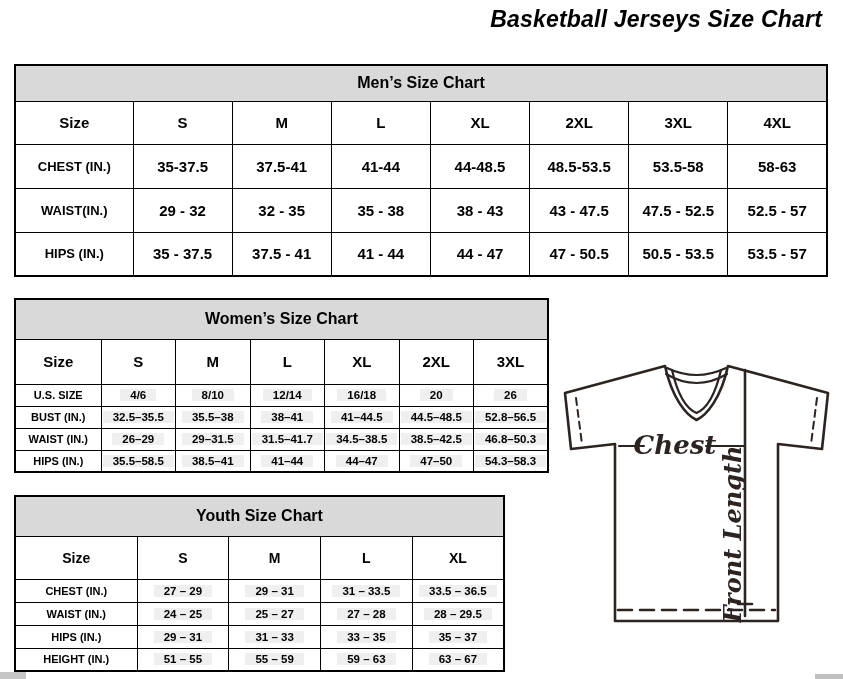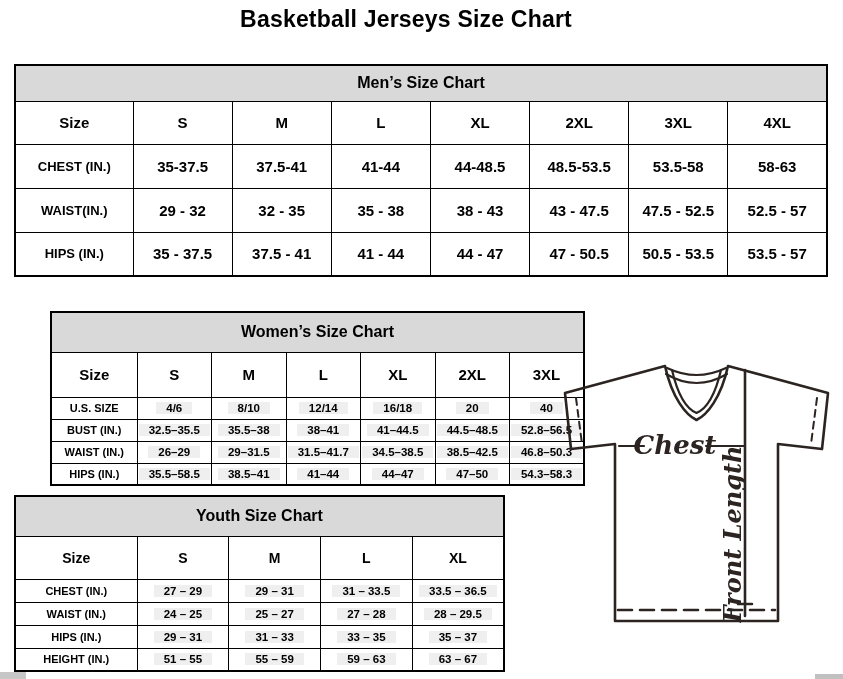--- a/index.html
+++ b/index.html
@@ -1,33 +1,33 @@
 <!DOCTYPE html>
 <html><head>
 <meta charset="utf-8">
 <style>
   html,body{margin:0;padding:0;background:#fff;}
   .page{position:relative;width:843px;height:679px;background:#ffffff;overflow:hidden;
         font-family:"Liberation Sans",sans-serif;color:#000;}
-  .main-title{position:absolute;top:6px;left:1px;width:810px;text-align:center;
-        font-size:23px;font-weight:bold;letter-spacing:.2px;}
+  .main-title{position:absolute;top:6px;left:12px;width:810px;text-align:right;
+        font-size:23px;font-weight:bold;letter-spacing:.2px;font-style:italic;}
   table.size-table{position:absolute;border-collapse:collapse;table-layout:fixed;
         background:#fff;}
   table.size-table th,table.size-table td{border:1px solid #000;text-align:center;
         vertical-align:middle;padding:0;font-weight:bold;overflow:hidden;white-space:nowrap;}
   table.size-table{border:2px solid #000;}
   .tbl-title{background:#d9d9d9;font-size:16px;font-weight:bold;}
   
   #men-table{left:14px;top:64px;width:814px;}
   #men-table .row-title{height:36px;}
   #men-table .row-size{height:43px;font-size:15px;}
   #men-table .row-data{height:44px;font-size:15px;}
   #men-table .lbl{font-size:13px;}
   
-  #women-table{left:14px;top:311px;width:535px;margin-left:36px;}
+  #women-table{left:14px;top:298px;width:535px;}
   #women-table .row-title{height:40px;}
   #women-table .row-size{height:45px;font-size:15px;}
   #women-table .row-data{height:22px;font-size:11.5px;}
   #women-table .lbl{font-size:11px;}
   
   #youth-table{left:14px;top:495px;width:491px;}
   #youth-table .row-title{height:40px;}
   #youth-table .row-size{height:43px;font-size:14px;}
   #youth-table .row-data{height:23px;font-size:11.5px;}
   #youth-table .lbl{font-size:11px;}
@@ -126,21 +126,21 @@
       <th>2XL</th>
       <th>3XL</th>
     </tr>
     <tr class="row-data">
       <td class="lbl">U.S. SIZE</td>
       <td><span class="hl">4/6</span></td>
       <td><span class="hl">8/10</span></td>
       <td><span class="hl">12/14</span></td>
       <td><span class="hl">16/18</span></td>
       <td><span class="hl">20</span></td>
-      <td><span class="hl">40</span></td>
+      <td><span class="hl">26</span></td>
     </tr>
     <tr class="row-data">
       <td class="lbl">BUST (IN.)</td>
       <td><span class="hl">32.5–35.5</span></td>
       <td><span class="hl">35.5–38</span></td>
       <td><span class="hl">38–41</span></td>
       <td><span class="hl">41–44.5</span></td>
       <td><span class="hl">44.5–48.5</span></td>
       <td><span class="hl">52.8–56.5</span></td>
     </tr>

